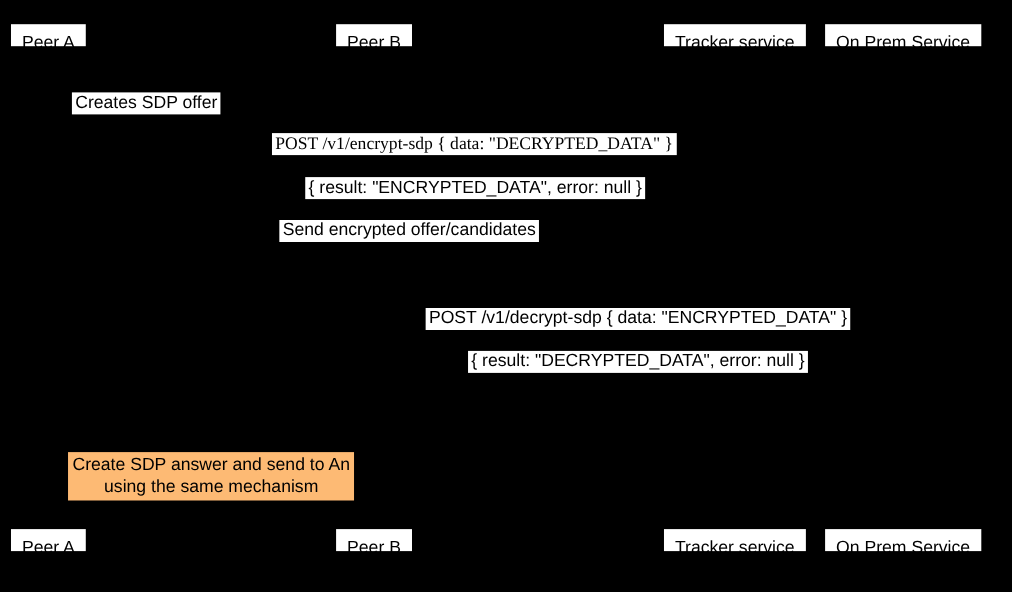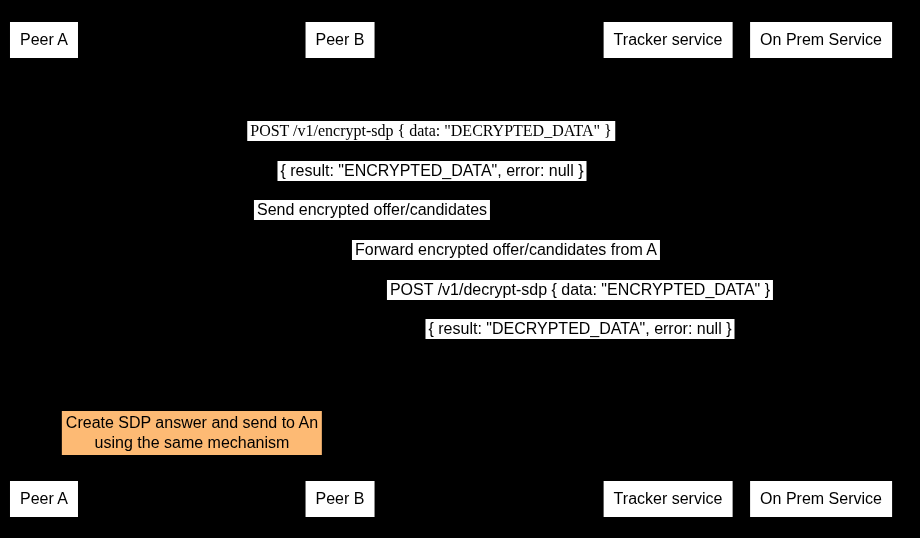--- a/index.html
+++ b/index.html
@@ -12,21 +12,21 @@
     width: 920px;
     height: 538px;
     background: #000000;
     overflow: hidden;
     font-family: "Liberation Sans", sans-serif;
   }
   
   .participant {
     position: absolute;
     transform: translateX(-50%);
-    height: 36px;
+    height: 20px;
     line-height: 36px;
     padding: 0 10px;
     background: #ffffff;
     color: #000000;
     font-size: 16px;
     white-space: nowrap;
     text-align: right;
     box-sizing: border-box;
   }
   .row-top    { top: 22px; }
@@ -76,24 +76,24 @@
 </head>
 <body>
 
 <div class="canvas">
 
   <div class="participant row-top lane-a">Peer A</div>
   <div class="participant row-top lane-b">Peer B</div>
   <div class="participant row-top lane-t">Tracker service</div>
   <div class="participant row-top lane-o">On Prem Service</div>
 
+  <div class="msg m1">Creates SDP offer</div>
   <div class="msg m2">POST /v1/encrypt-sdp { data: "DECRYPTED_DATA" }</div>
   <div class="msg m3">{ result: "ENCRYPTED_DATA", error: null }</div>
   <div class="msg m4">Send encrypted offer/candidates</div>
-  <div class="msg m5">Forward encrypted offer/candidates from A</div>
   <div class="msg m6">POST /v1/decrypt-sdp { data: "ENCRYPTED_DATA" }</div>
   <div class="msg m7">{ result: "DECRYPTED_DATA", error: null }</div>
 
   <div class="note">Create SDP answer and send to An
 using the same mechanism</div>
 
   <div class="participant row-bottom lane-a">Peer A</div>
   <div class="participant row-bottom lane-b">Peer B</div>
   <div class="participant row-bottom lane-t">Tracker service</div>
   <div class="participant row-bottom lane-o">On Prem Service</div>

